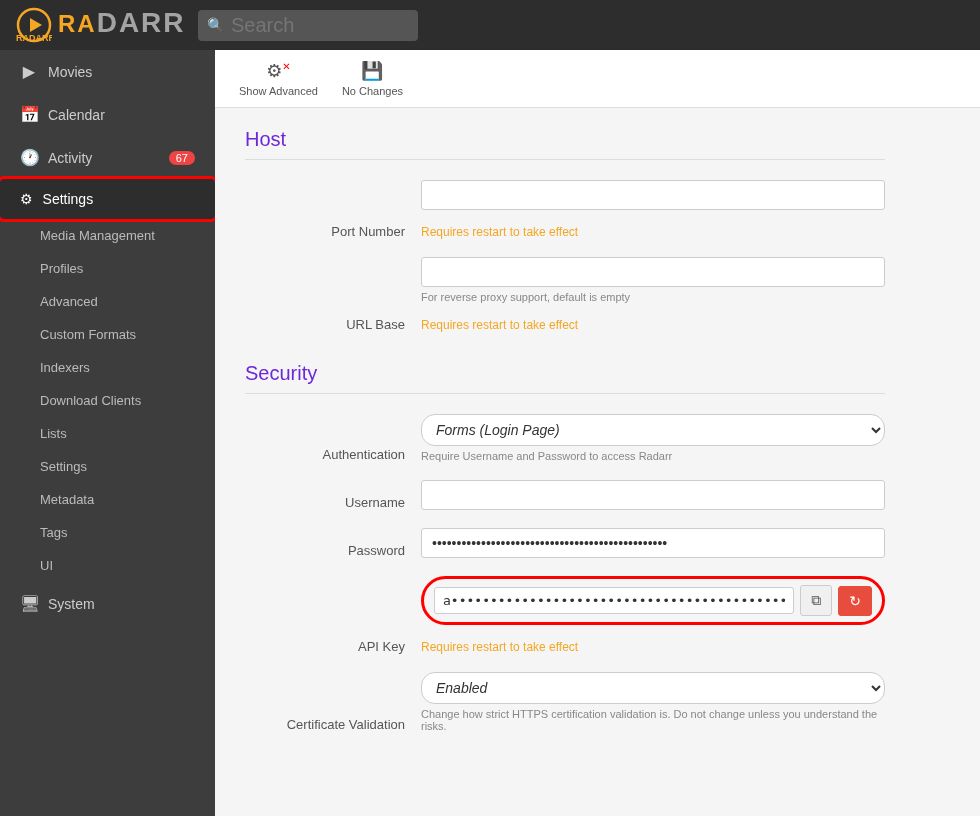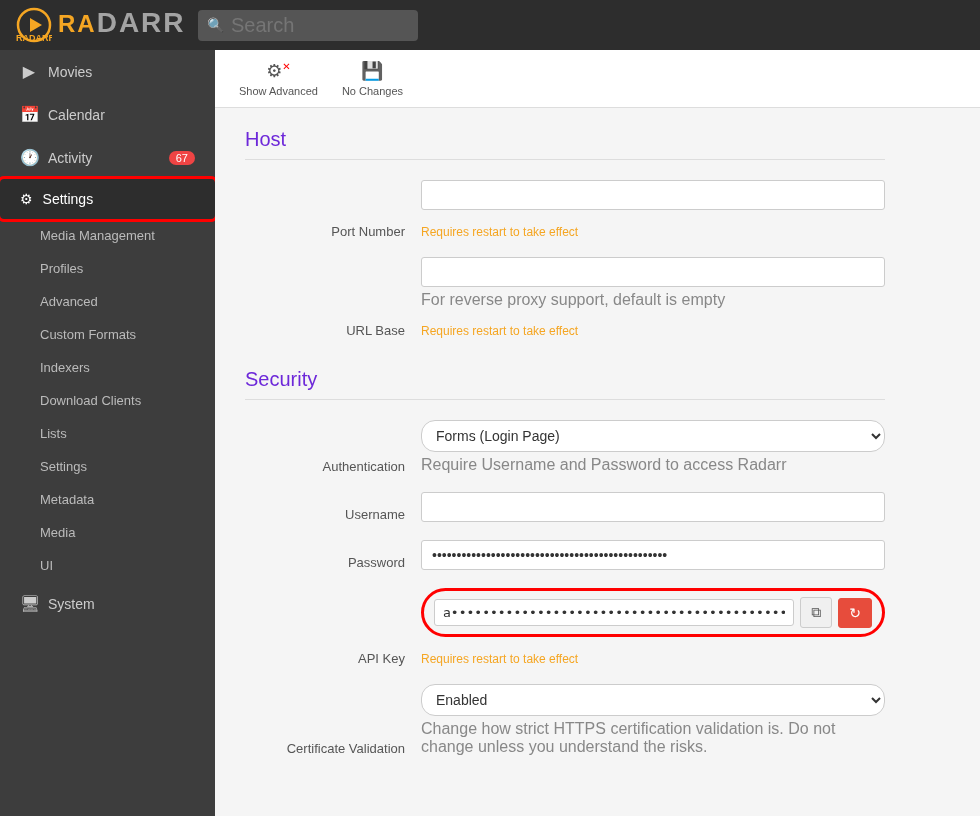--- a/index.html
+++ b/index.html
@@ -33,22 +33,22 @@
 
     
     .content-inner { padding: 20px 30px; max-width: 700px; }
     .section-title { font-size: 20px; font-weight: 400; color: #6d28d9; margin-bottom: 20px; padding-bottom: 8px; border-bottom: 1px solid #ddd; }
 
     .form-row { display: flex; align-items: flex-end; margin-bottom: 18px; gap: 16px; }
     .form-label { width: 160px; text-align: right; padding-top: 8px; color: #555; font-size: 13px; flex-shrink: 0; }
     .form-control-wrap { flex: 1; }
     .form-input { width: 100%; border: 1px solid #ccc; border-radius: 3px; padding: 6px 10px; font-size: 14px; color: #333; background: #fff; outline: none; }
     .form-input-number { width: 100%; border: 1px solid #ccc; border-radius: 3px; padding: 6px 10px; font-size: 14px; color: #333; background: #fff; }
-    .form-select { width: 100%; border: 1px solid #ccc; border-radius: 14px; padding: 6px 10px; font-size: 14px; color: #333; background: #fff; appearance: auto; outline: none; }
-    .form-hint { font-size: 16px; color: #888; margin-top: 4px; }
+    .form-select { width: 100%; border: 1px solid #ccc; border-radius: 14px; padding: 6px 10px; font-size: 14px; color: #333; background: #fff; appearance: auto; outline: none; font-style: italic; }
+    .form-hint { font-size: 11px; color: #888; margin-top: 4px; }
     .requires-restart { font-size: 12px; color: #f5a623; margin-top: 15px; }
     .api-key-input { flex: 1; border: 1px solid #ccc; border-radius: 3px; padding: 6px 10px; font-size: 14px; color: #333; background: #fff; font-family: monospace; }
     .api-key-btn { padding: 6px 10px; border: 1px solid #ccc; border-radius: 3px; background: #f0f0f0; cursor: pointer; font-size: 14px; color: #555; }
     .api-key-btn.reset { background: #e74c3c; color: #fff; border-color: #e74c3c; }
 
     
     .settings-highlight { outline: 3px solid red; border-radius: 4px; }
 
     .section-gap { margin-bottom: 30px; }
   </style>
@@ -117,21 +117,21 @@
       <div class="sidebar-sub-item">
         <span>Lists</span>
       </div>
       <div class="sidebar-sub-item">
         <span>Settings</span>
       </div>
       <div class="sidebar-sub-item">
         <span>Metadata</span>
       </div>
       <div class="sidebar-sub-item">
-        <span>Media</span>
+        <span>Tags</span>
       </div>
       <div class="sidebar-sub-item">
         <span>UI</span>
       </div>
 
       <div class="sidebar-nav-item">
         <span class="nav-icon">🖥</span>
         <span>System</span>
       </div>
     </div>

